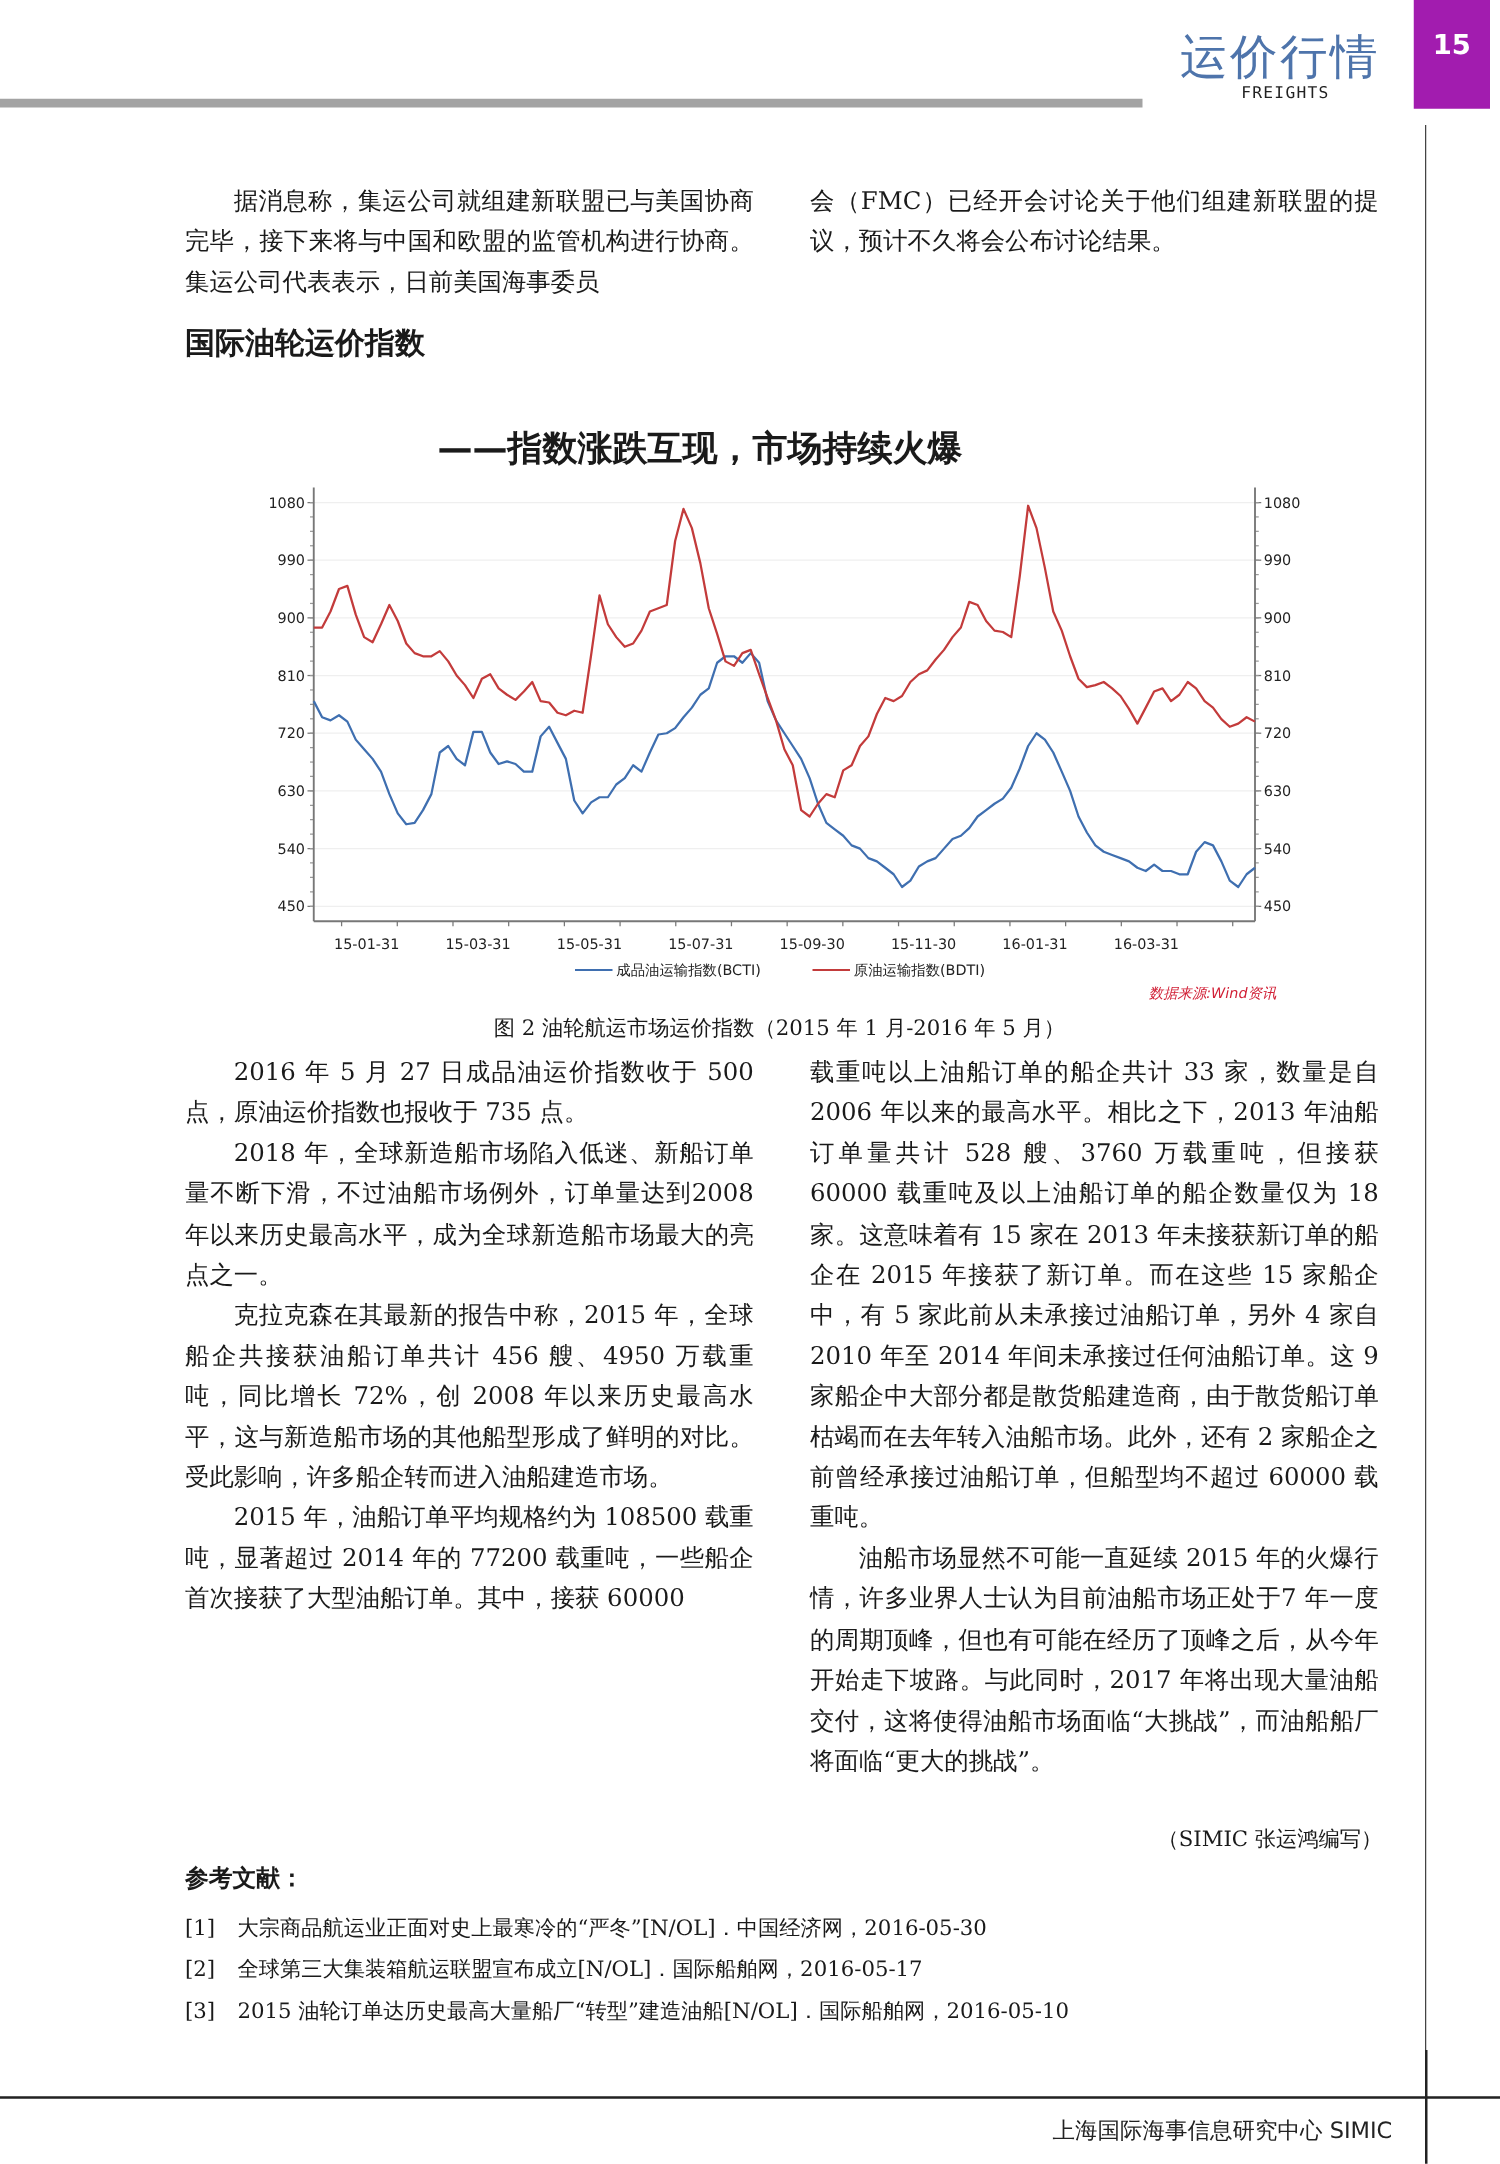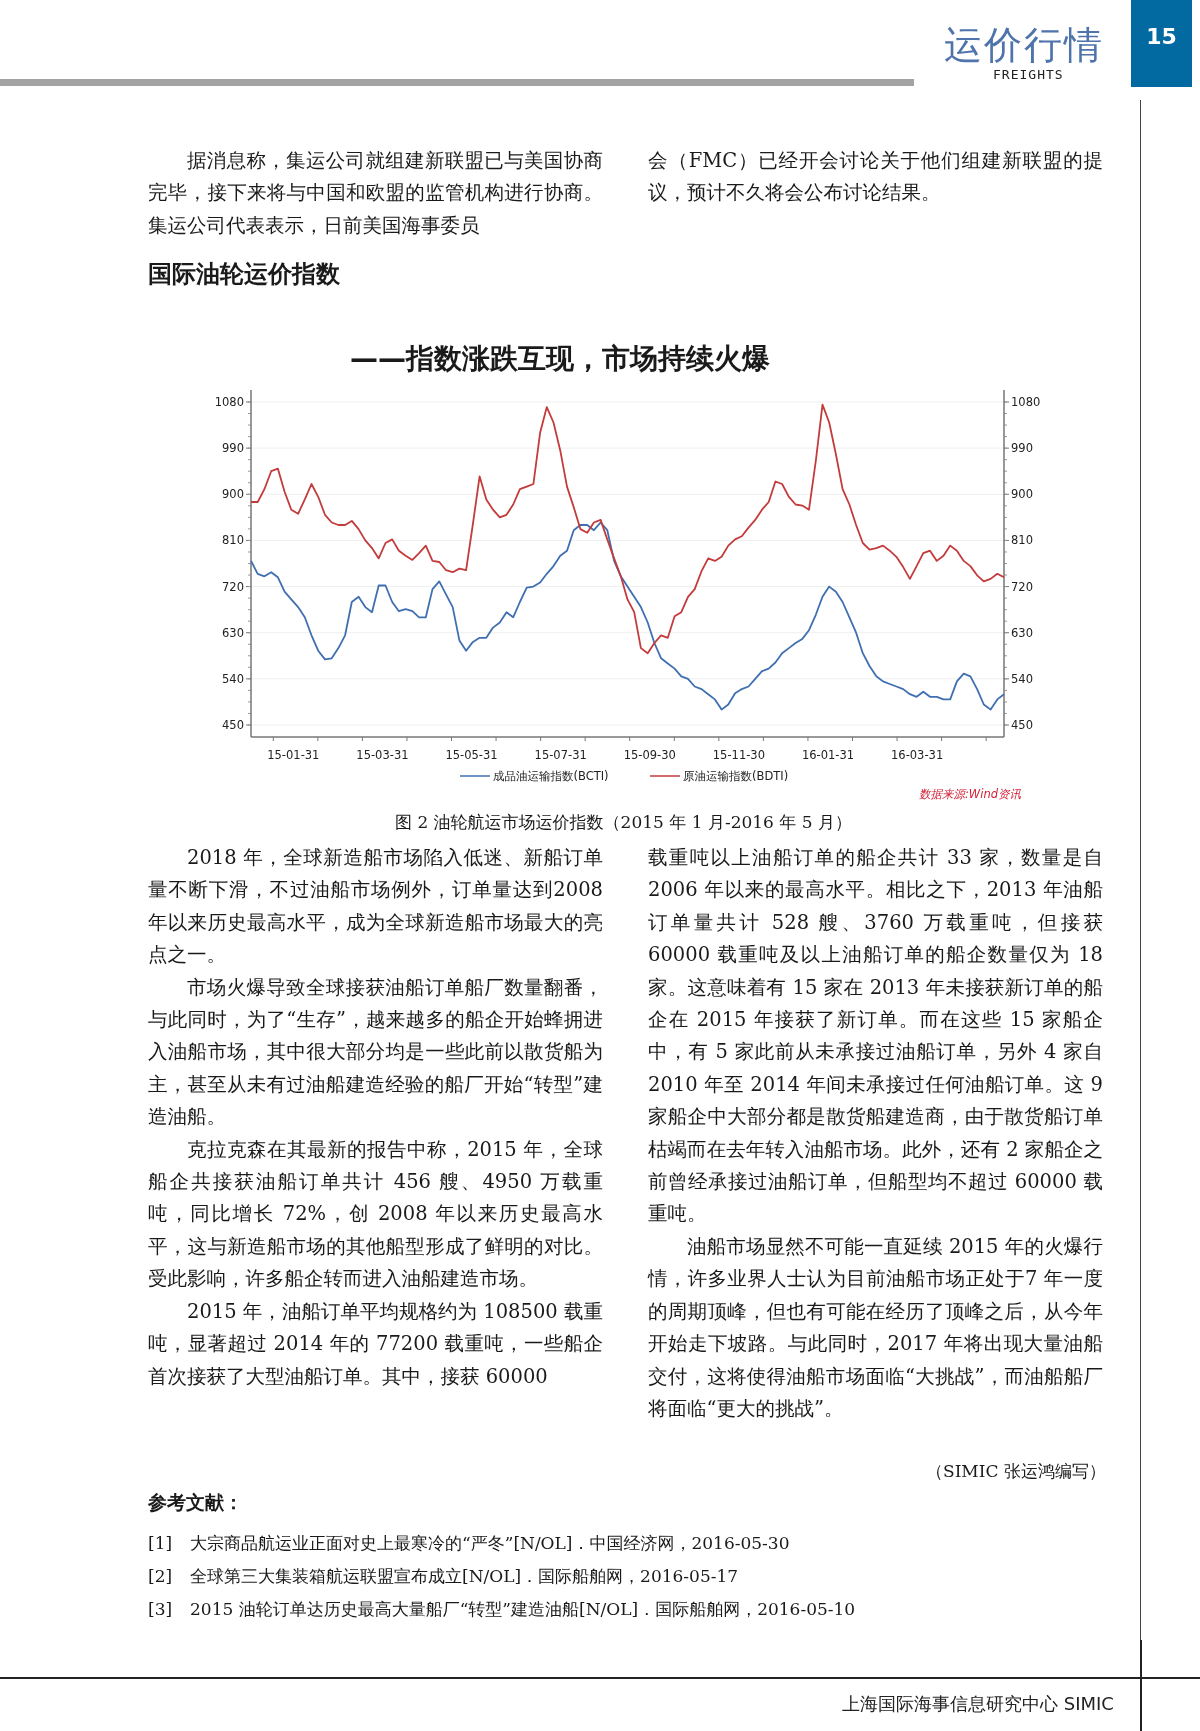--- a/index.html
+++ b/index.html
@@ -3,21 +3,21 @@
 <meta charset="utf-8">
 <style>
   html, body { margin:0; padding:0; background:#fff; }
   body { width:1200px; height:1731px; position:relative; overflow:hidden;
          font-family:"DejaVu Serif","Liberation Serif",serif; color:#1a1a1a; }
   .hdr-bar { position:absolute; left:0; top:79px; width:914px; height:7px; background:#a3a3a3; }
   .hdr-title { position:absolute; left:944px; top:20px; font-family:"DejaVu Sans",sans-serif;
                font-size:38px; color:#4e74ab; letter-spacing:2px; }
   .hdr-sub { position:absolute; left:993px; top:67px; font-family:"DejaVu Sans Mono",monospace;
              font-size:13px; color:#222; letter-spacing:1px; }
-  .page-box { position:absolute; left:1131px; top:0; width:61px; height:87px; background:#0369a1;
+  .page-box { position:absolute; left:1131px; top:0; width:61px; height:87px; background:#a21caf;
               color:#fff; font-family:"DejaVu Sans",sans-serif; font-weight:bold; font-size:22px;
               text-align:center; line-height:74px; }
   .col { position:absolute; font-size:19.5px; line-height:32.4px; text-align:justify; }
   .col p { margin:0; }
   .ind { text-indent:2em; }
   .h1 { position:absolute; left:148px; top:258px; font-family:"DejaVu Sans",sans-serif; font-weight:bold; font-size:24px; }
   .h2 { position:absolute; left:350px; top:306px; font-family:"DejaVu Sans",sans-serif; font-weight:bold; font-size:28px;margin-top:34px; }
   #chart { position:absolute; left:190px; top:380px; }
   .axis-lbl { font-family:"DejaVu Sans",sans-serif; font-size:11.5px; fill:#222; }
   .legend { font-family:"DejaVu Sans",sans-serif; font-size:11.5px; fill:#222; }
@@ -197,22 +197,22 @@
       <text x="303" y="400" class="legend">成品油运输指数(BCTI)</text>
       <line x1="460" x2="490" y1="396" y2="396" stroke="#c33b3b" stroke-width="1.5"></line>
       <text x="493" y="400" class="legend">原油运输指数(BDTI)</text>
     </g>
   <text id="src" class="src" x="729" y="418">数据来源:Wind资讯</text>
 </svg>
 
 <div class="caption">图 2 油轮航运市场运价指数（2015 年 1 月-2016 年 5 月）</div>
 
 <div class="col" id="body-left" style="left:148px; top:842px; width:455px;">
+    <p class="ind">2016 年 5 月 27 日成品油运价指数收于 500 点，原油运价指数也报收于 735 点。</p>
     <p class="ind">2018 年，全球新造船市场陷入低迷、新船订单量不断下滑，不过油船市场例外，订单量达到2008 年以来历史最高水平，成为全球新造船市场最大的亮点之一。</p>
-    <p class="ind">市场火爆导致全球接获油船订单船厂数量翻番，与此同时，为了“生存”，越来越多的船企开始蜂拥进入油船市场，其中很大部分均是一些此前以散货船为主，甚至从未有过油船建造经验的船厂开始“转型”建造油船。</p>
     <p class="ind">克拉克森在其最新的报告中称，2015 年，全球船企共接获油船订单共计 456 艘、4950 万载重吨，同比增长 72%，创 2008 年以来历史最高水平，这与新造船市场的其他船型形成了鲜明的对比。受此影响，许多船企转而进入油船建造市场。</p>
     <p class="ind">2015 年，油船订单平均规格约为 108500 载重吨，显著超过 2014 年的 77200 载重吨，一些船企首次接获了大型油船订单。其中，接获 60000</p>
   </div>
 <div class="col" id="body-right" style="left:648px; top:842px; width:455px;">
     <p>载重吨以上油船订单的船企共计 33 家，数量是自 2006 年以来的最高水平。相比之下，2013 年油船订单量共计 528 艘、3760 万载重吨，但接获60000 载重吨及以上油船订单的船企数量仅为 18 家。这意味着有 15 家在 2013 年未接获新订单的船企在 2015 年接获了新订单。而在这些 15 家船企中，有 5 家此前从未承接过油船订单，另外 4 家自 2010 年至 2014 年间未承接过任何油船订单。这 9 家船企中大部分都是散货船建造商，由于散货船订单枯竭而在去年转入油船市场。此外，还有 2 家船企之前曾经承接过油船订单，但船型均不超过 60000 载重吨。</p>
     <p class="ind">油船市场显然不可能一直延续 2015 年的火爆行情，许多业界人士认为目前油船市场正处于7 年一度的周期顶峰，但也有可能在经历了顶峰之后，从今年开始走下坡路。与此同时，2017 年将出现大量油船交付，这将使得油船市场面临“大挑战”，而油船船厂将面临“更大的挑战”。</p>
   </div>
 
 <div class="sign">（SIMIC 张运鸿编写）</div>
 

